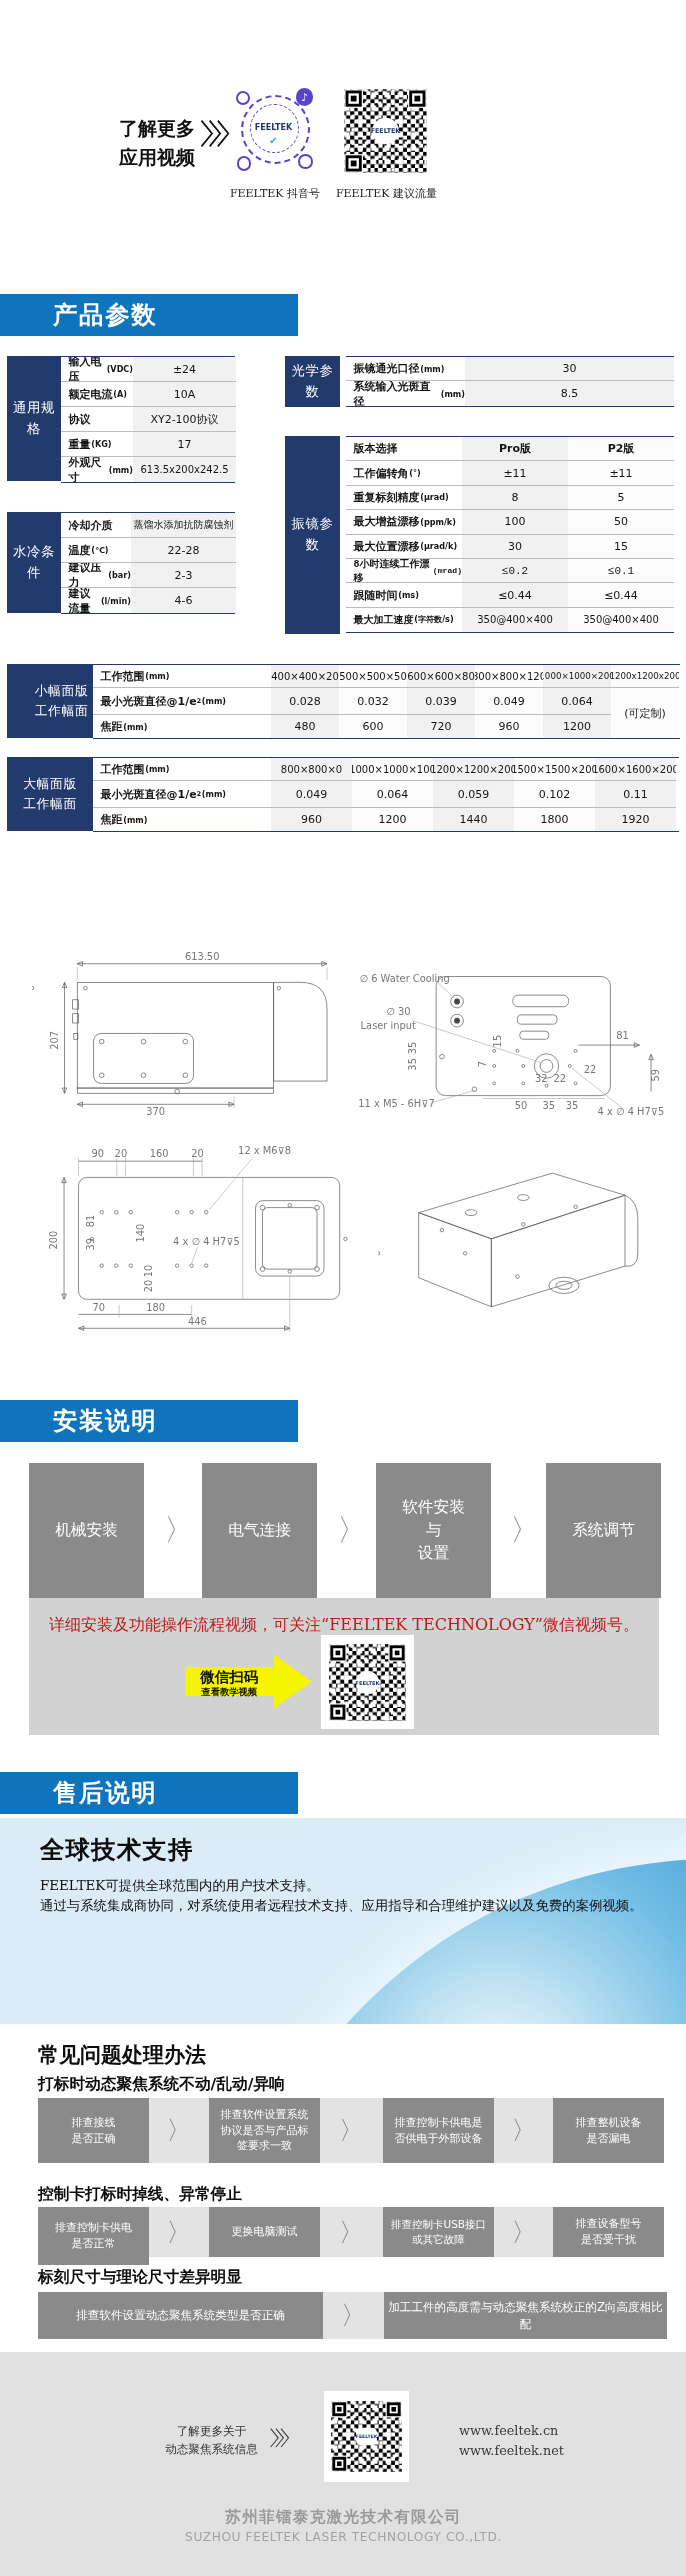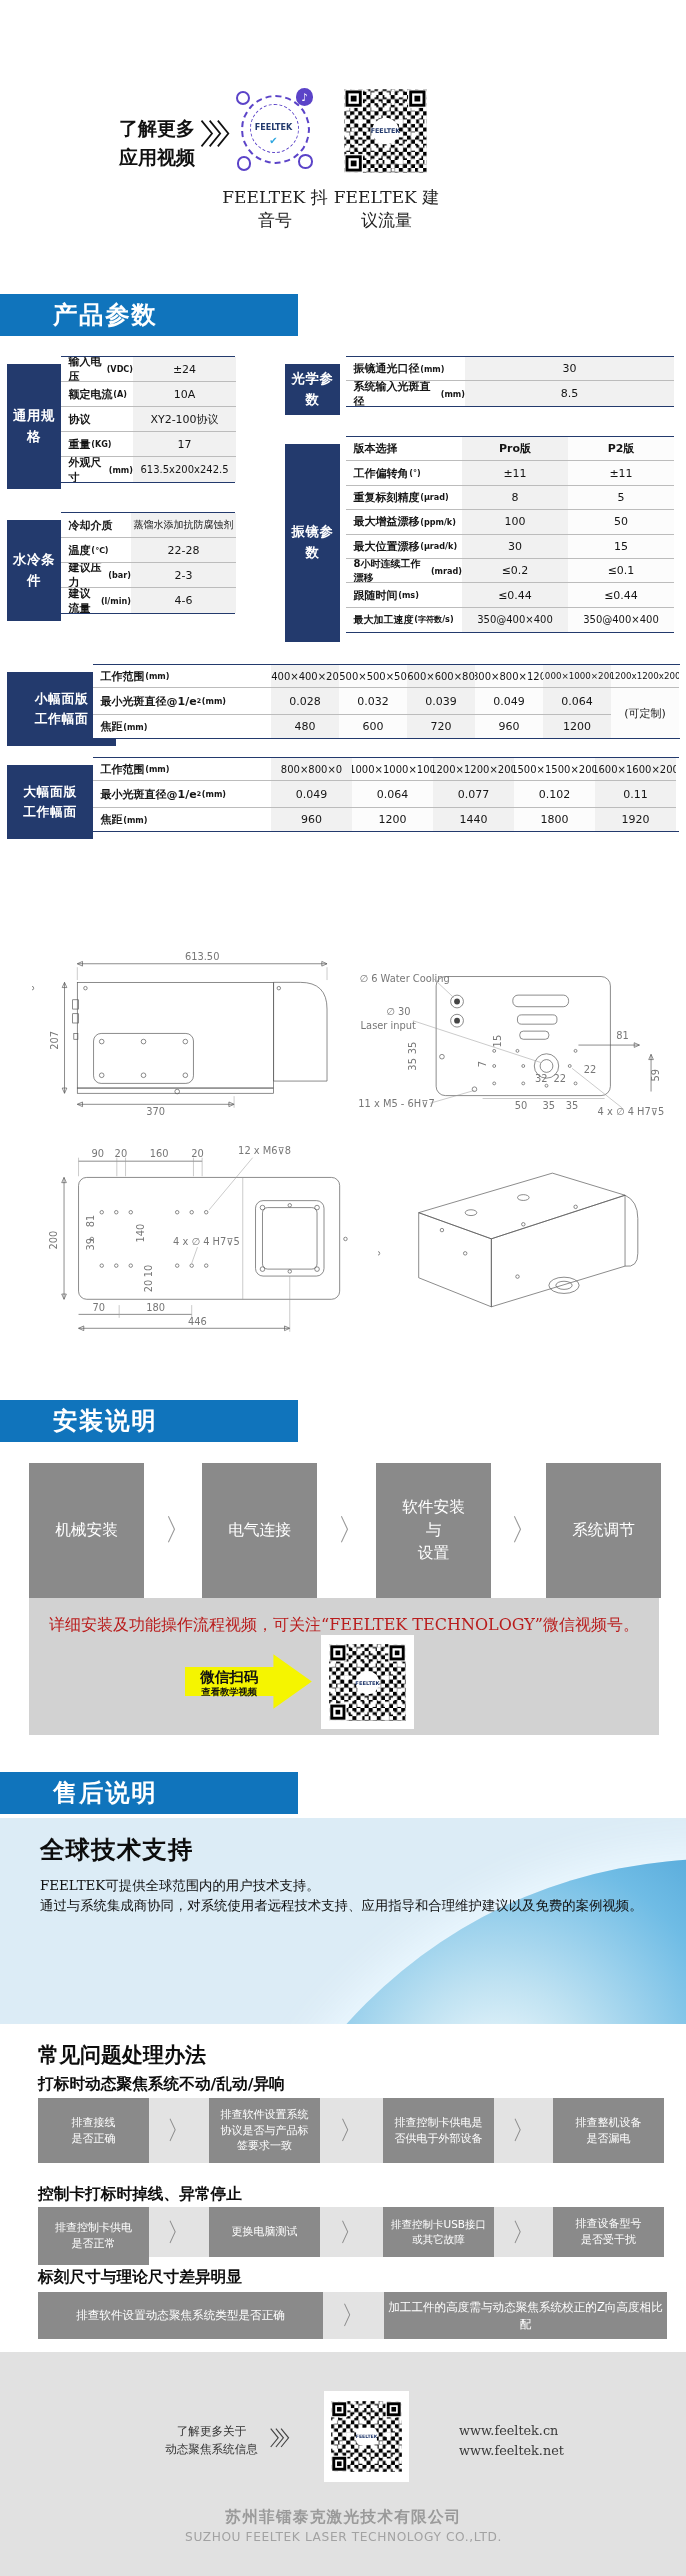--- a/index.html
+++ b/index.html
@@ -6,22 +6,22 @@
   #page{position:relative;width:687px;height:2576px;background:#fff;overflow:hidden;
         font-family:"DejaVu Sans","Liberation Sans",sans-serif;color:#111;}
   .abs{position:absolute;}
   .serif{font-family:"DejaVu Serif","Liberation Serif",serif;}
   
   .banner{position:absolute;left:0;width:298px;height:42px;background:#1074bc;color:#fff;
           font-weight:bold;font-size:24.4px;display:flex;align-items:center;padding-left:53px;
           box-sizing:border-box;letter-spacing:1.7px;}
   
   .tlabel{position:absolute;background:#233a6d;color:#fff;display:flex;flex-direction:column;
-          align-items:center;justify-content:center;font-size:13.4px;font-weight:700;
-          letter-spacing:0.6px;line-height:1.55;text-align:center;margin-top:8px;}
+          align-items:center;justify-content:center;font-size:13.4px;font-weight:400;
+          letter-spacing:0.6px;line-height:1.55;text-align:center;}
   .spec{position:absolute;border-top:1.7px solid #233a6d;border-bottom:1.7px solid #233a6d;background:#fff;}
   .srow{display:grid;}
   .cell{display:flex;align-items:center;box-sizing:border-box;border-bottom:0.6px solid #bcbcbc;
         font-size:11px;color:#151515;overflow:hidden;}
   .pcell{padding-left:7.6px;font-weight:600;background:#fff;}
   .vcell{justify-content:center;text-align:center;}
   .bg-g{background:#f1f1f1;}
   .bg-w{background:#fcfcfc;}
   .nob{border-bottom:none !important;}
   .unit{font-size:8.1px;font-weight:600;margin-left:0.6px;}
@@ -32,21 +32,21 @@
         justify-content:center;text-align:center;white-space:pre-line;line-height:1.45;}
   .gapblock{position:absolute;background:#e3e3e3;display:flex;align-items:center;justify-content:center;}
   .chev{color:#8d8d8d;font-size:25.6px;font-weight:200;font-family:"DejaVu Sans",sans-serif;}
   .chev-white-gap{color:#9a9a9a;font-size:30px;}
   
   .dim{fill:#777;font-size:17px;font-family:"DejaVu Sans",sans-serif;}
   line,path.draw,rect.draw,circle.draw,ellipse.draw,polygon.draw{stroke:#5a5a5a;fill:none;stroke-width:1.2;}
   .thin{stroke:#9a9a9a;stroke-width:0.9;}
   
   .qrcard{position:absolute;background:#fff;display:flex;align-items:center;justify-content:center;}
-  .qrlabel{position:absolute;font-size:17px;color:#222;text-align:center;}
+  .qrlabel{position:absolute;font-size:11px;color:#222;text-align:center;}
 </style>
 </head>
 <body>
 
 <div id="page">
 
   <div class="abs serif" style="left:119px;top:114px;width:99px;font-size:19px;font-weight:bold;line-height:1.5;">
     <div>了解更多</div>
     <div>应用视频</div>
   </div>
@@ -233,21 +233,21 @@
       <div class="cell vcell bg-w">50</div>
     </div>
     <div class="srow" style="grid-template-columns:116px 106px 106px;height:24.4px;">
       <div class="cell pcell">
           <span>最大位置漂移</span>
           <span class="unit">(μrad/k)</span>
         </div>
       <div class="cell vcell bg-g">30</div>
       <div class="cell vcell bg-w">15</div>
     </div>
-    <div class="srow" style="grid-template-columns:116px 106px 106px;height:24.4px;">
+    <div class="srow" style="grid-template-columns:116px 106px 106px;height:24.4px;font-family:Liberation Mono, monospace;">
       <div class="cell pcell smalltxt">
           <span>8小时连续工作漂移</span>
           <span class="unit">(mrad)</span>
         </div>
       <div class="cell vcell bg-g">≤0.2</div>
       <div class="cell vcell bg-w">≤0.1</div>
     </div>
     <div class="srow" style="grid-template-columns:116px 106px 106px;height:24.4px;">
       <div class="cell pcell">
           <span>跟随时间</span>
@@ -320,21 +320,21 @@
     <div class="cell vcell bg-w smalltxt">1500×1500×200</div>
     <div class="cell vcell bg-g smalltxt">1600×1600×200</div>
 
     <div class="cell pcell">
         <span>最小光斑直径@1/e</span>
         <span class="sup">2</span>
         <span class="unit">(mm)</span>
       </div>
     <div class="cell vcell bg-g">0.049</div>
     <div class="cell vcell bg-w">0.064</div>
-    <div class="cell vcell bg-g">0.077</div>
+    <div class="cell vcell bg-g">0.059</div>
     <div class="cell vcell bg-w">0.102</div>
     <div class="cell vcell bg-g">0.11</div>
 
     <div class="cell pcell nob">
         <span>焦距</span>
         <span class="unit">(mm)</span>
       </div>
     <div class="cell vcell bg-g nob">960</div>
     <div class="cell vcell bg-w nob">1200</div>
     <div class="cell vcell bg-g nob">1440</div>

